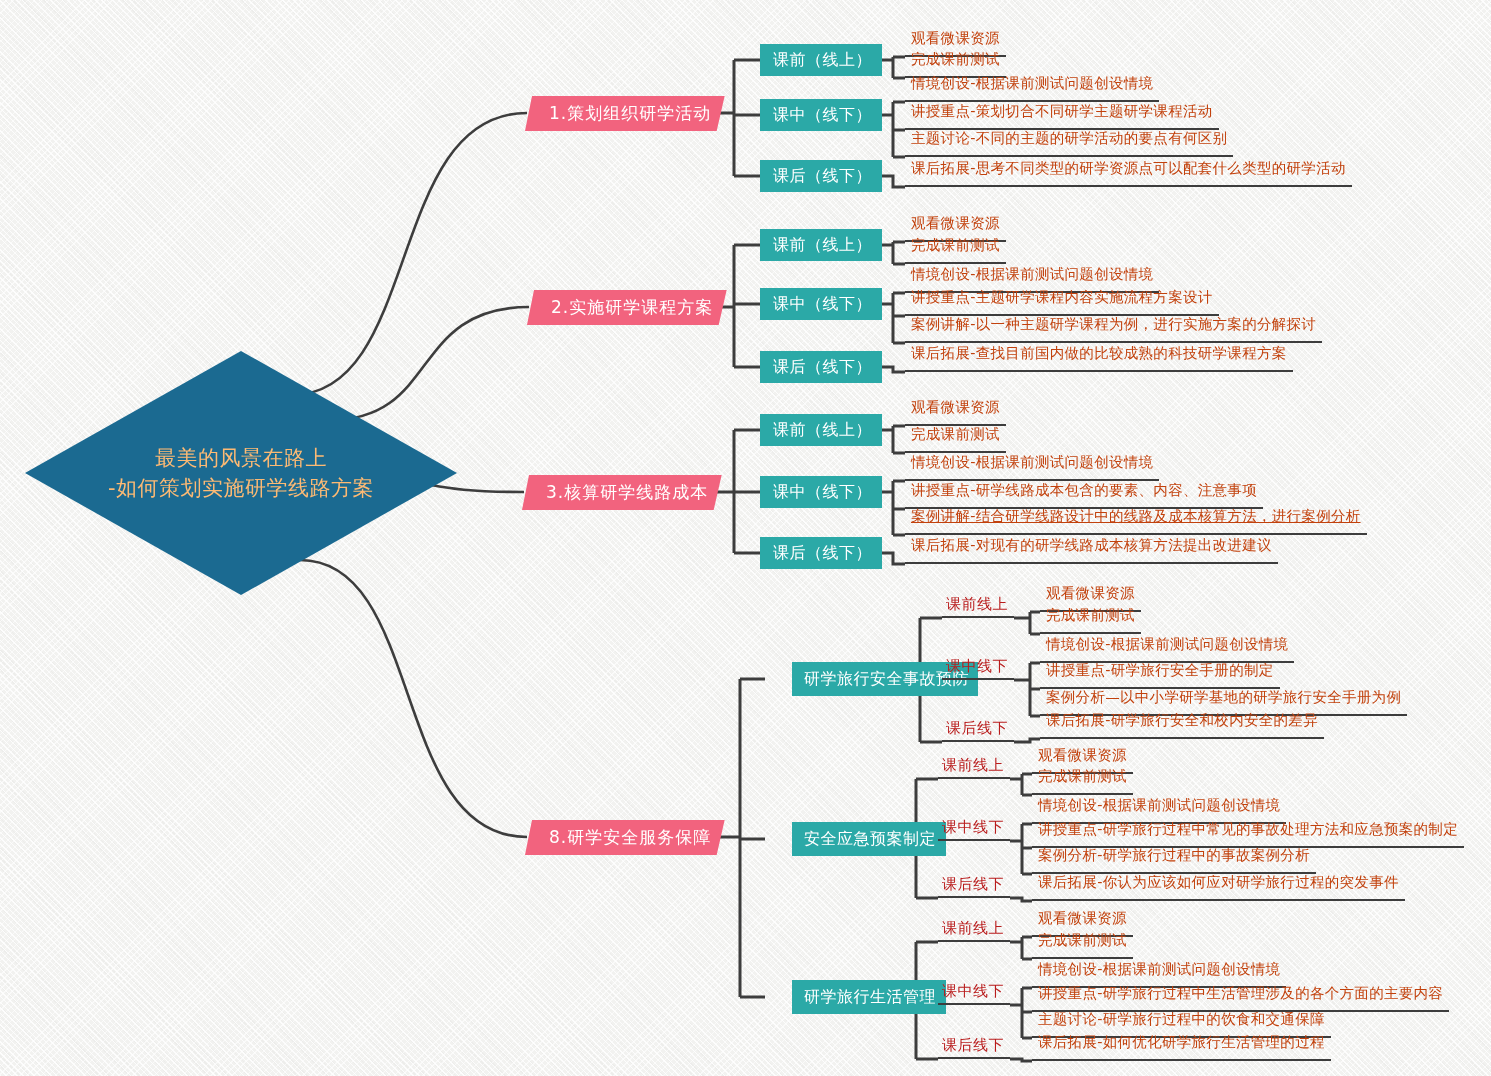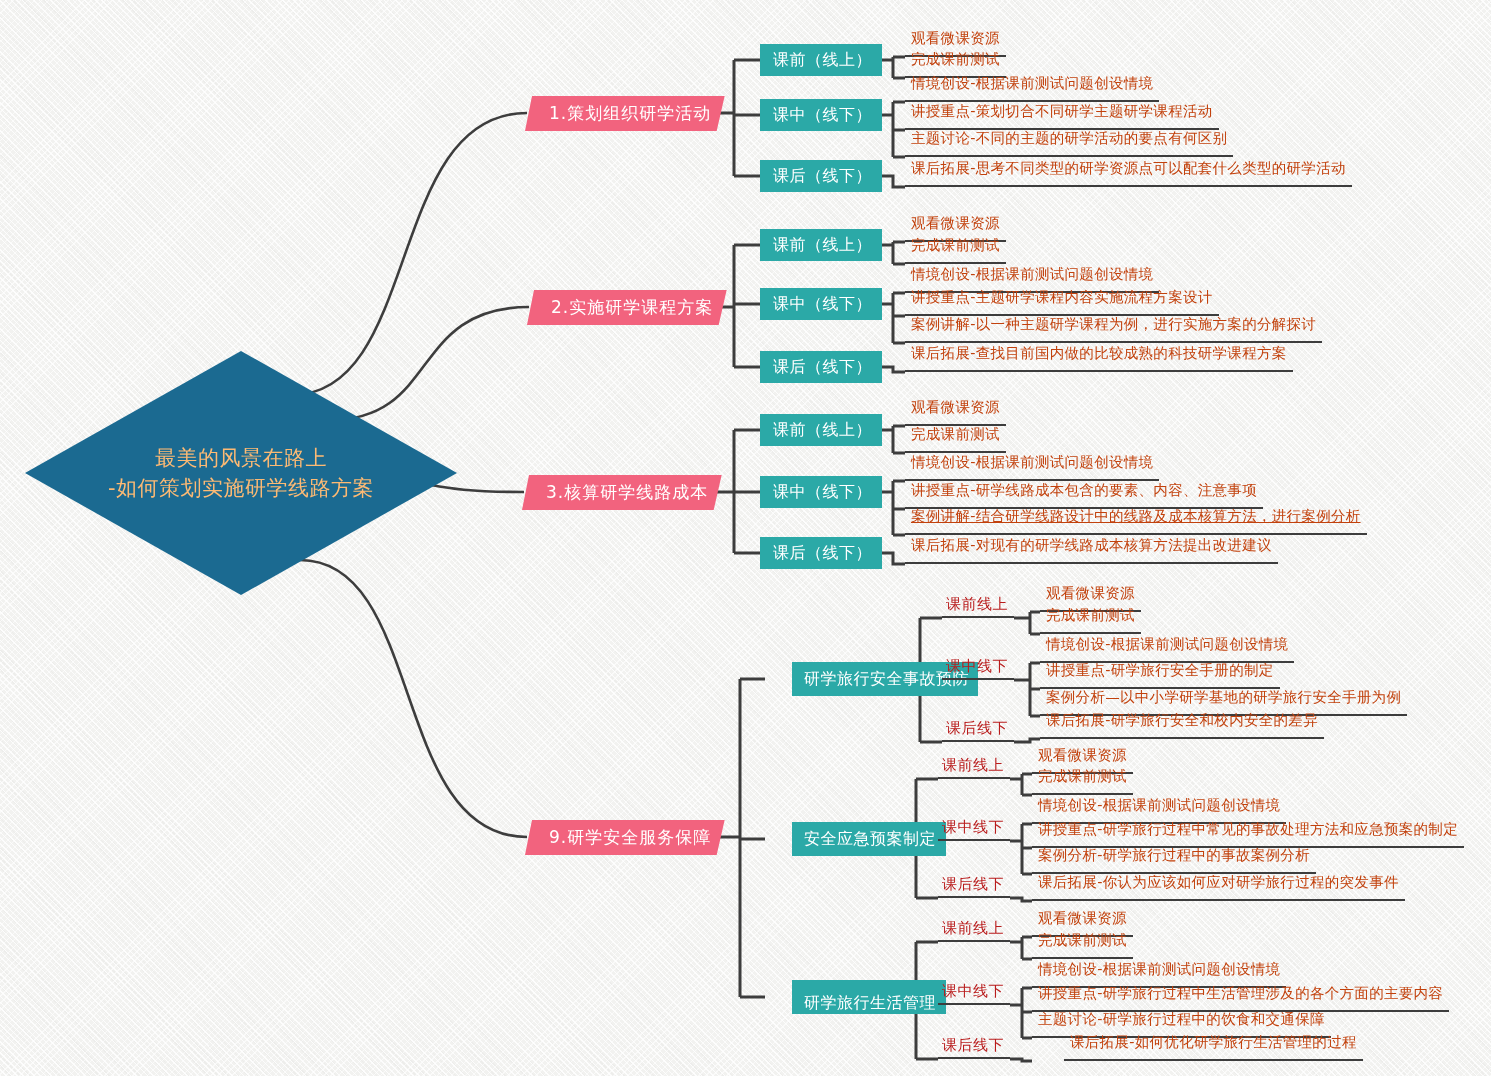--- a/index.html
+++ b/index.html
@@ -257,21 +257,21 @@
       <div class="node leaf" style="left: 905px; top: 511px; text-decoration: underline;">
         <span>案例讲解-结合研学线路设计中的线路及成本核算方法，进行案例分析</span>
       </div>
       <div class="node lvl2" style="left: 760px; top: 537px; width: 122px;">
         <span>课后（线下）</span>
       </div>
       <div class="node leaf" style="left: 905px; top: 540px;">
         <span>课后拓展-对现有的研学线路成本核算方法提出改进建议</span>
       </div>
       <div class="node lvl1" style="left: 525px; top: 820px; width: 199.68px;">
-        <span>9.研学安全服务保障</span>
+        <span>8.研学安全服务保障</span>
       </div>
       <div class="node lvl2 wide" style="left: 765px; top: 662px; width: 186px;">
         <span>研学旅行安全事故预防</span>
       </div>
       <div class="node lvl3" style="left: 942px; top: 594px; width: 72px;">
         <span>课前线上</span>
       </div>
       <div class="node leaf" style="left: 1040px; top: 588px;">
         <span>观看微课资源</span>
       </div>
@@ -319,21 +319,21 @@
       </div>
       <div class="node leaf" style="left: 1032px; top: 850px;">
         <span>案例分析-研学旅行过程中的事故案例分析</span>
       </div>
       <div class="node lvl3" style="left: 938px; top: 874px; width: 72px;">
         <span>课后线下</span>
       </div>
       <div class="node leaf" style="left: 1032px; top: 877px;">
         <span>课后拓展-你认为应该如何应对研学旅行过程的突发事件</span>
       </div>
-      <div class="node lvl2 wide" style="left: 765px; top: 980px; width: 154px; align-items: flex-end;">
+      <div class="node lvl2 wide" style="left: 765px; top: 980px; width: 154px;">
         <span>研学旅行生活管理</span>
       </div>
       <div class="node lvl3" style="left: 938px; top: 918px; width: 72px;">
         <span>课前线上</span>
       </div>
       <div class="node leaf" style="left: 1032px; top: 913px;">
         <span>观看微课资源</span>
       </div>
       <div class="node leaf" style="left: 1032px; top: 935px;">
         <span>完成课前测试</span>
@@ -346,17 +346,17 @@
       </div>
       <div class="node leaf" style="left: 1032px; top: 988px;">
         <span>讲授重点-研学旅行过程中生活管理涉及的各个方面的主要内容</span>
       </div>
       <div class="node leaf" style="left: 1032px; top: 1014px;">
         <span>主题讨论-研学旅行过程中的饮食和交通保障</span>
       </div>
       <div class="node lvl3" style="left: 938px; top: 1035px; width: 72px;">
         <span>课后线下</span>
       </div>
-      <div class="node leaf" style="left: 1032px; top: 1037px; margin-left: 32px;">
+      <div class="node leaf" style="left: 1032px; top: 1037px;">
         <span>课后拓展-如何优化研学旅行生活管理的过程</span>
       </div>
     </div>
 </div>
 
 </body></html>

